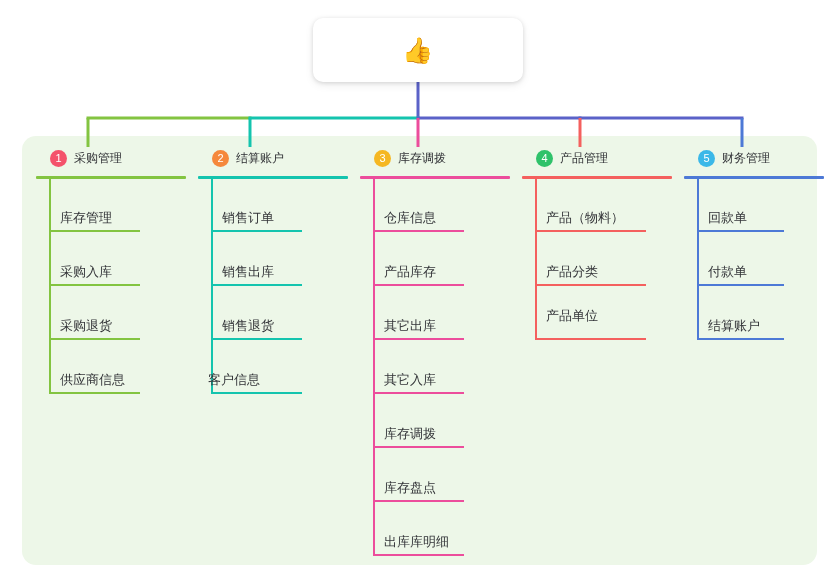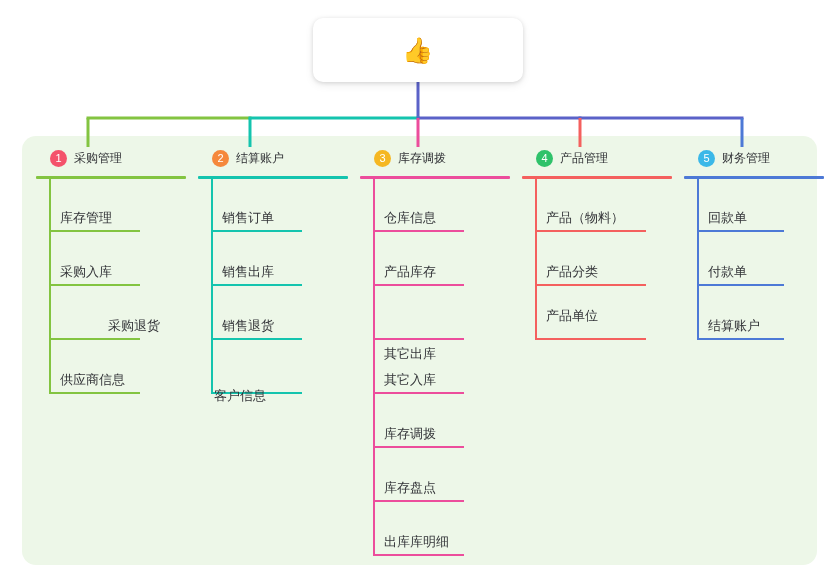--- a/index.html
+++ b/index.html
@@ -178,58 +178,58 @@
         </div>
         <div class="col-rule" style="width: 150px; background: rgb(131, 196, 65);"></div>
       </div>
       <div class="item" style="left: 60px; top: 209px;">
         <span class="item-label" style="padding-left: 0px;">库存管理</span>
       </div>
       <div class="item" style="left: 60px; top: 263px;">
         <span class="item-label" style="padding-left: 0px;">采购入库</span>
       </div>
       <div class="item" style="left: 60px; top: 317px;">
-        <span class="item-label" style="padding-left: 0px; margin-left: 48px;">采购退货</span>
+        <span class="item-label" style="padding-left: 0px;">采购退货</span>
       </div>
       <div class="item" style="left: 60px; top: 371px;">
         <span class="item-label" style="padding-left: 0px;">供应商信息</span>
       </div>
       <div class="column" style="left: 198px;">
         <div class="col-head">
           <span class="badge" style="background: rgb(245, 136, 60);">2</span>
           <span class="col-title">结算账户</span>
         </div>
         <div class="col-rule" style="width: 150px; background: rgb(20, 196, 174);"></div>
       </div>
       <div class="item" style="left: 222px; top: 209px;">
         <span class="item-label" style="padding-left: 0px;">销售订单</span>
       </div>
       <div class="item" style="left: 222px; top: 263px;">
         <span class="item-label" style="padding-left: 0px;">销售出库</span>
       </div>
       <div class="item" style="left: 222px; top: 317px;">
         <span class="item-label" style="padding-left: 0px;">销售退货</span>
       </div>
-      <div class="item" style="left: 214px; top: 371px; margin-top: 16px;">
+      <div class="item" style="left: 208px; top: 371px;">
         <span class="item-label" style="padding-left: 0px;">客户信息</span>
       </div>
       <div class="column" style="left: 360px;">
         <div class="col-head">
           <span class="badge" style="background: rgb(245, 183, 34);">3</span>
           <span class="col-title">库存调拨</span>
         </div>
         <div class="col-rule" style="width: 150px; background: rgb(236, 77, 156);"></div>
       </div>
       <div class="item" style="left: 384px; top: 209px;">
         <span class="item-label" style="padding-left: 0px;">仓库信息</span>
       </div>
       <div class="item" style="left: 384px; top: 263px;">
         <span class="item-label" style="padding-left: 0px;">产品库存</span>
       </div>
-      <div class="item" style="left: 384px; top: 317px; margin-top: 28px;">
+      <div class="item" style="left: 384px; top: 317px;">
         <span class="item-label" style="padding-left: 0px;">其它出库</span>
       </div>
       <div class="item" style="left: 384px; top: 371px;">
         <span class="item-label" style="padding-left: 0px;">其它入库</span>
       </div>
       <div class="item" style="left: 384px; top: 425px;">
         <span class="item-label" style="padding-left: 0px;">库存调拨</span>
       </div>
       <div class="item" style="left: 384px; top: 479px;">
         <span class="item-label" style="padding-left: 0px;">库存盘点</span>

